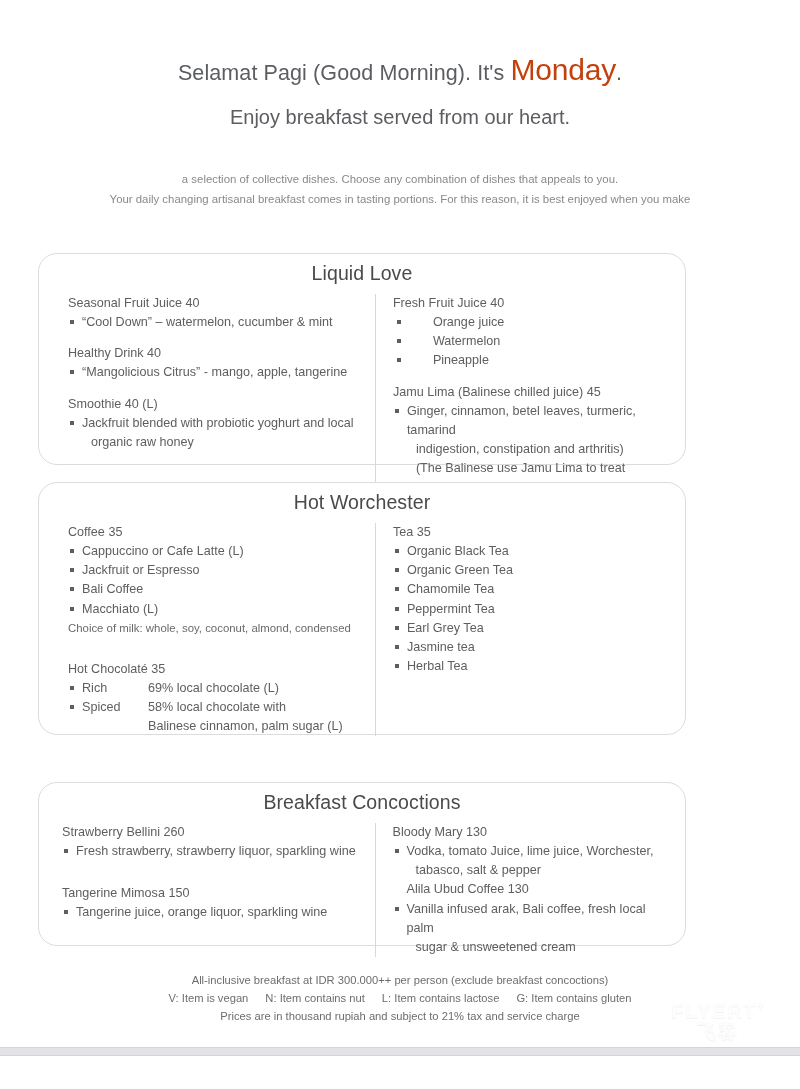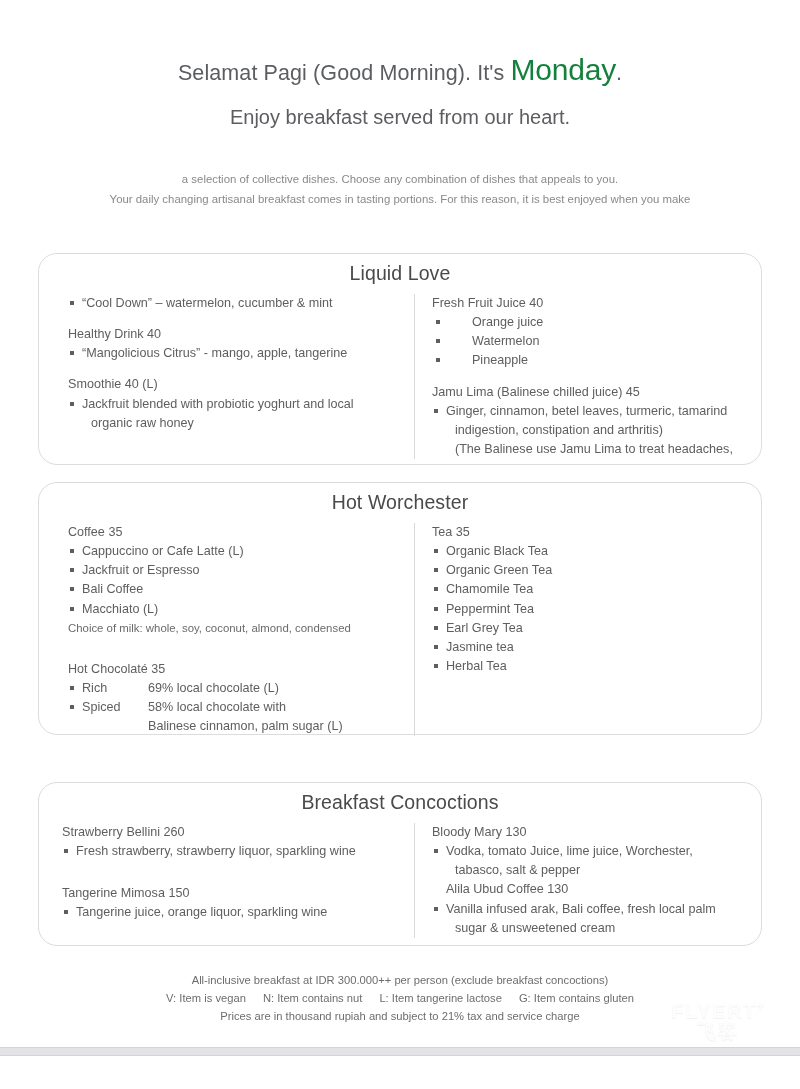--- a/index.html
+++ b/index.html
@@ -31,21 +31,21 @@
   }
   .hero-line1 {
     font-size: 21.5px;
     color: #5b5d60;
     letter-spacing: 0.1px;
     line-height: 1.2;
     white-space: nowrap;
   }
   .hero-day {
     font-size: 30px;
-    color: #15803d;
+    color: #c2410c;
     letter-spacing: -0.2px;
     text-align: center;
   }
   .hero-line2 {
     font-size: 20px;
     color: #5b5d60;
     margin-top: 17px;
     line-height: 1.2;
   }
 
@@ -55,21 +55,21 @@
     text-align: center;
     font-size: 11.4px;
     line-height: 1.72;
     color: #89898b;
   }
 
   
   .card {
     position: absolute;
     left: 38px;
-    width: 724px;
+    width: 648px;
     border: 1px solid #dcdcde;
     border-radius: 19px;
     background: #fff;
     box-sizing: border-box;
   }
   #card-liquid  { top: 253px; height: 212px; }
   #card-hot     { top: 482px; height: 253px; }
   #card-concoct { top: 782px; height: 164px; }
 
   .card-title {
@@ -229,20 +229,21 @@
     <div>a selection of collective dishes. Choose any combination of dishes that appeals to you.</div>
     <div>Your daily changing artisanal breakfast comes in tasting portions. For this reason, it is best enjoyed when you make</div>
   </div>
 
   <div class="card" id="card-liquid">
     <div class="card-title">Liquid Love</div>
     <div class="cols">
 
       <div class="col-left">
         <div class="grp">
+          <div class="hdr">Seasonal Fruit Juice  40</div>
           <ul class="items">
             <li>“Cool Down” – watermelon, cucumber &amp; mint</li>
           </ul>
         </div>
         <div class="grp">
           <div class="hdr">Healthy Drink  40</div>
           <ul class="items">
             <li>“Mangolicious Citrus” - mango, apple, tangerine</li>
           </ul>
         </div>
@@ -371,21 +372,21 @@
             </li>
           </ul>
         </div>
       </div>
 
     </div>
   </div>
 
   <div class="footer">
     <div>All-inclusive breakfast at IDR 300.000++ per person (exclude breakfast concoctions)</div>
-    <div class="legend"><span>V: Item is vegan</span><span class="gap"></span><span>N: Item contains nut</span><span class="gap"></span><span>L: Item tangerine lactose</span><span class="gap"></span><span>G: Item contains gluten</span></div>
+    <div class="legend"><span>V: Item is vegan</span><span class="gap"></span><span>N: Item contains nut</span><span class="gap"></span><span>L: Item contains lactose</span><span class="gap"></span><span>G: Item contains gluten</span></div>
     <div>Prices are in thousand rupiah and subject to 21% tax and service charge</div>
   </div>
 
   <div class="watermark">
     <div class="wm-top"><span>FLYERT</span><span class="wm-plus">+</span></div>
     <div class="wm-bottom">飞客</div>
   </div>
 
 </div>
 

